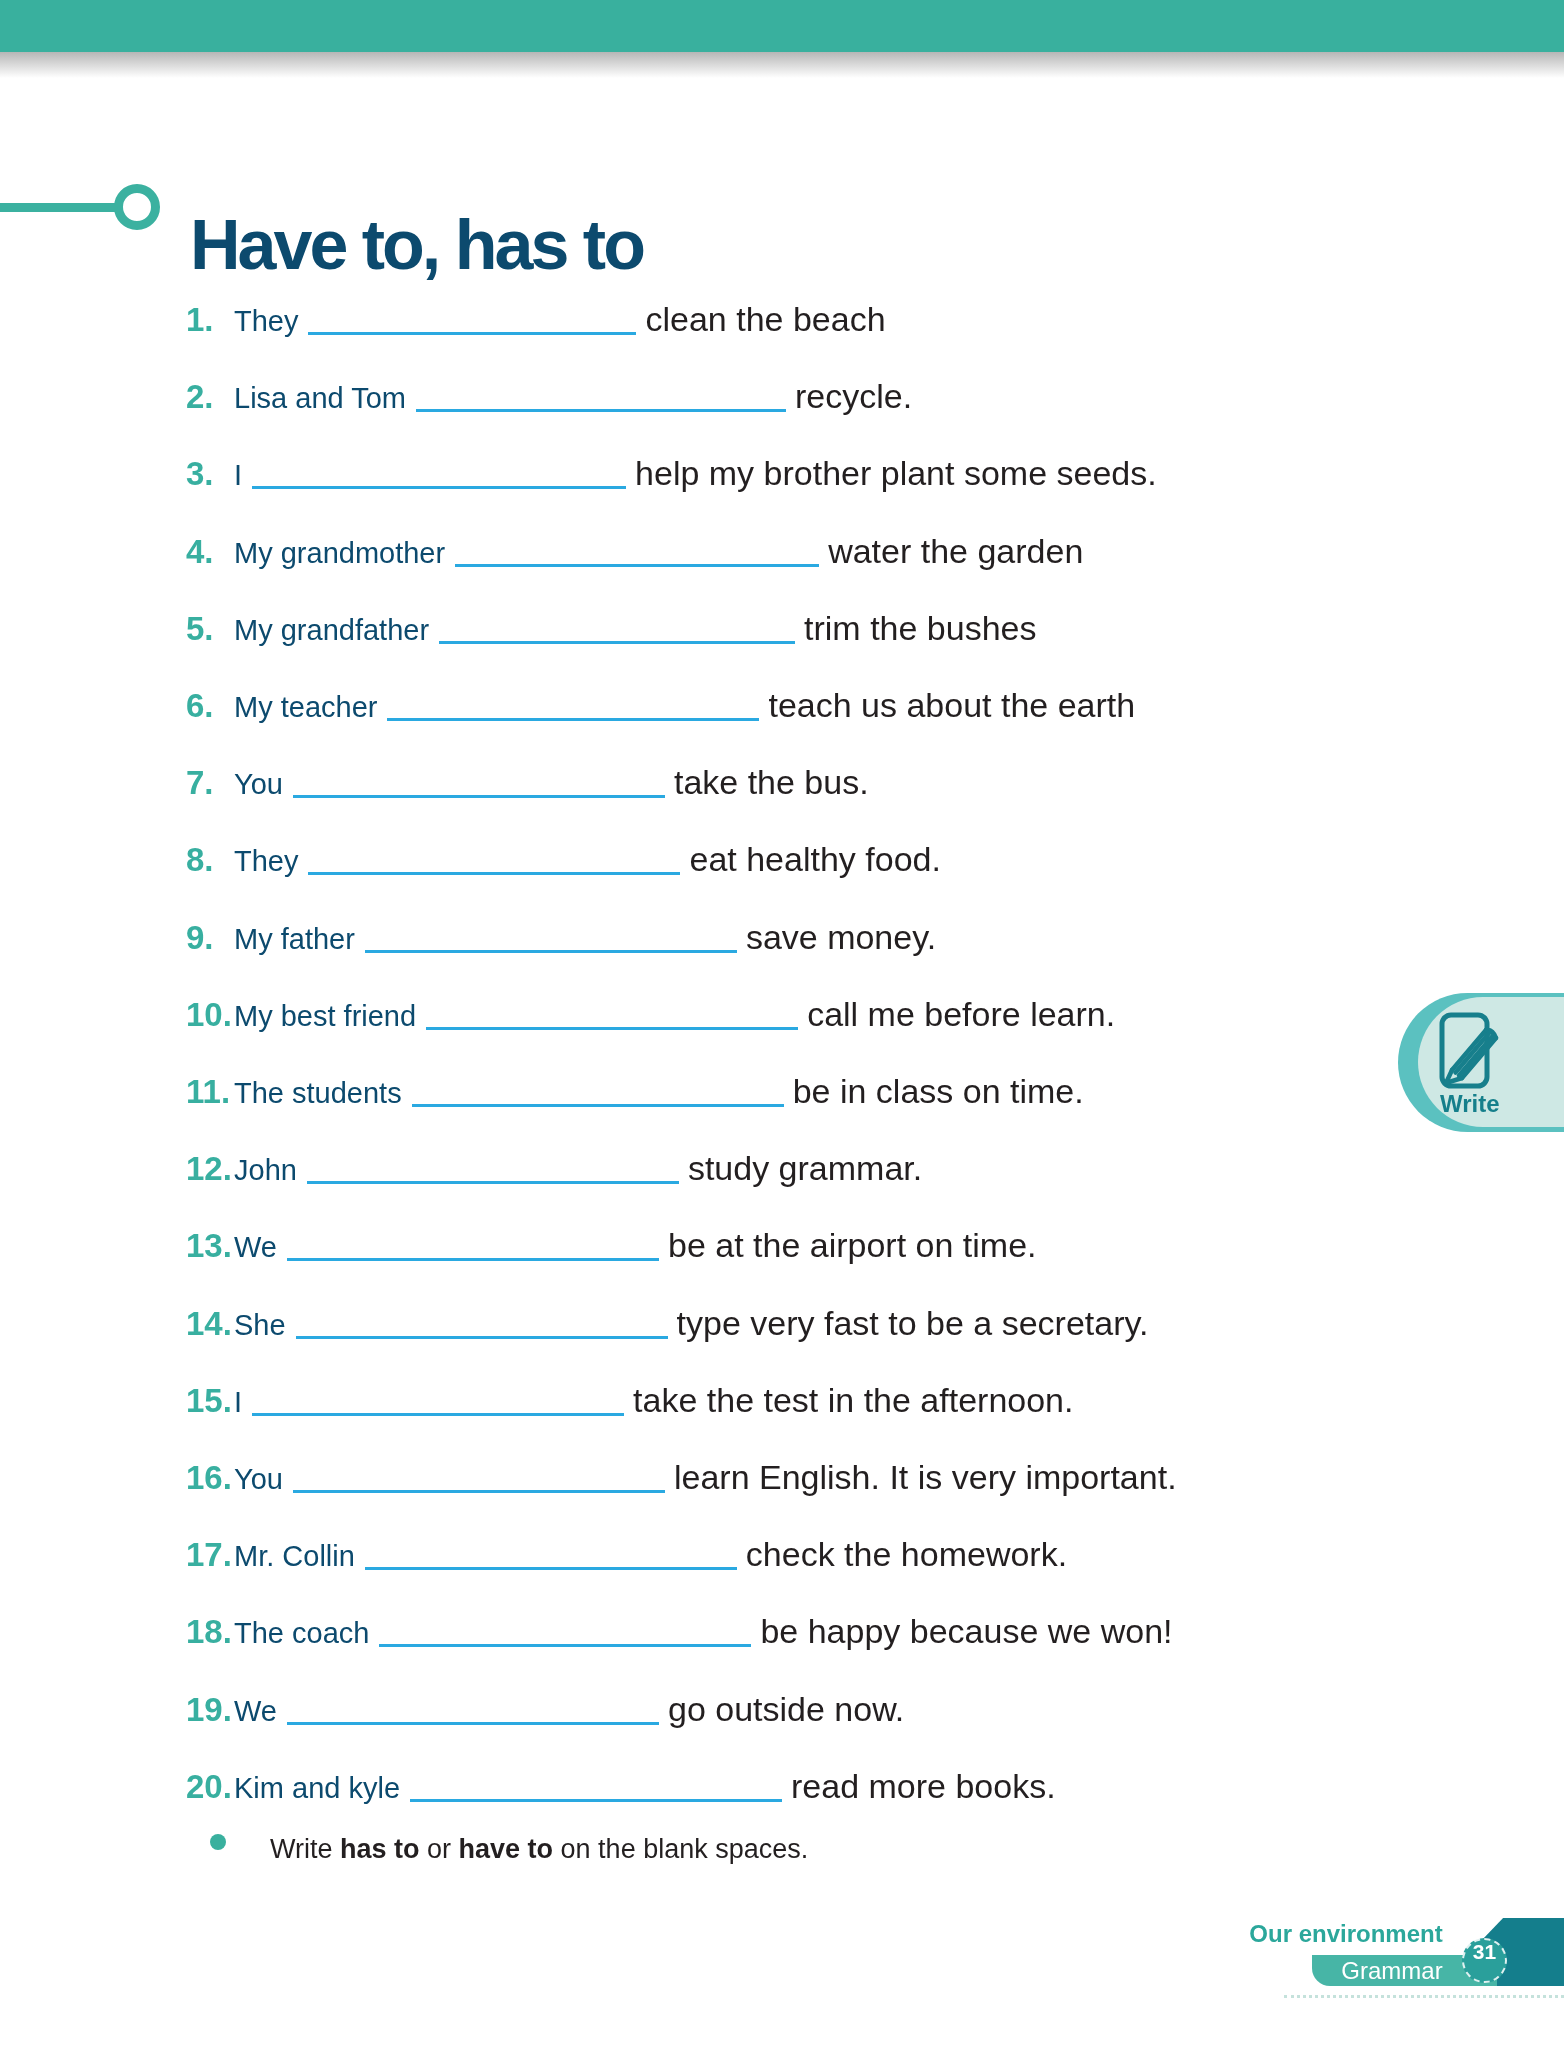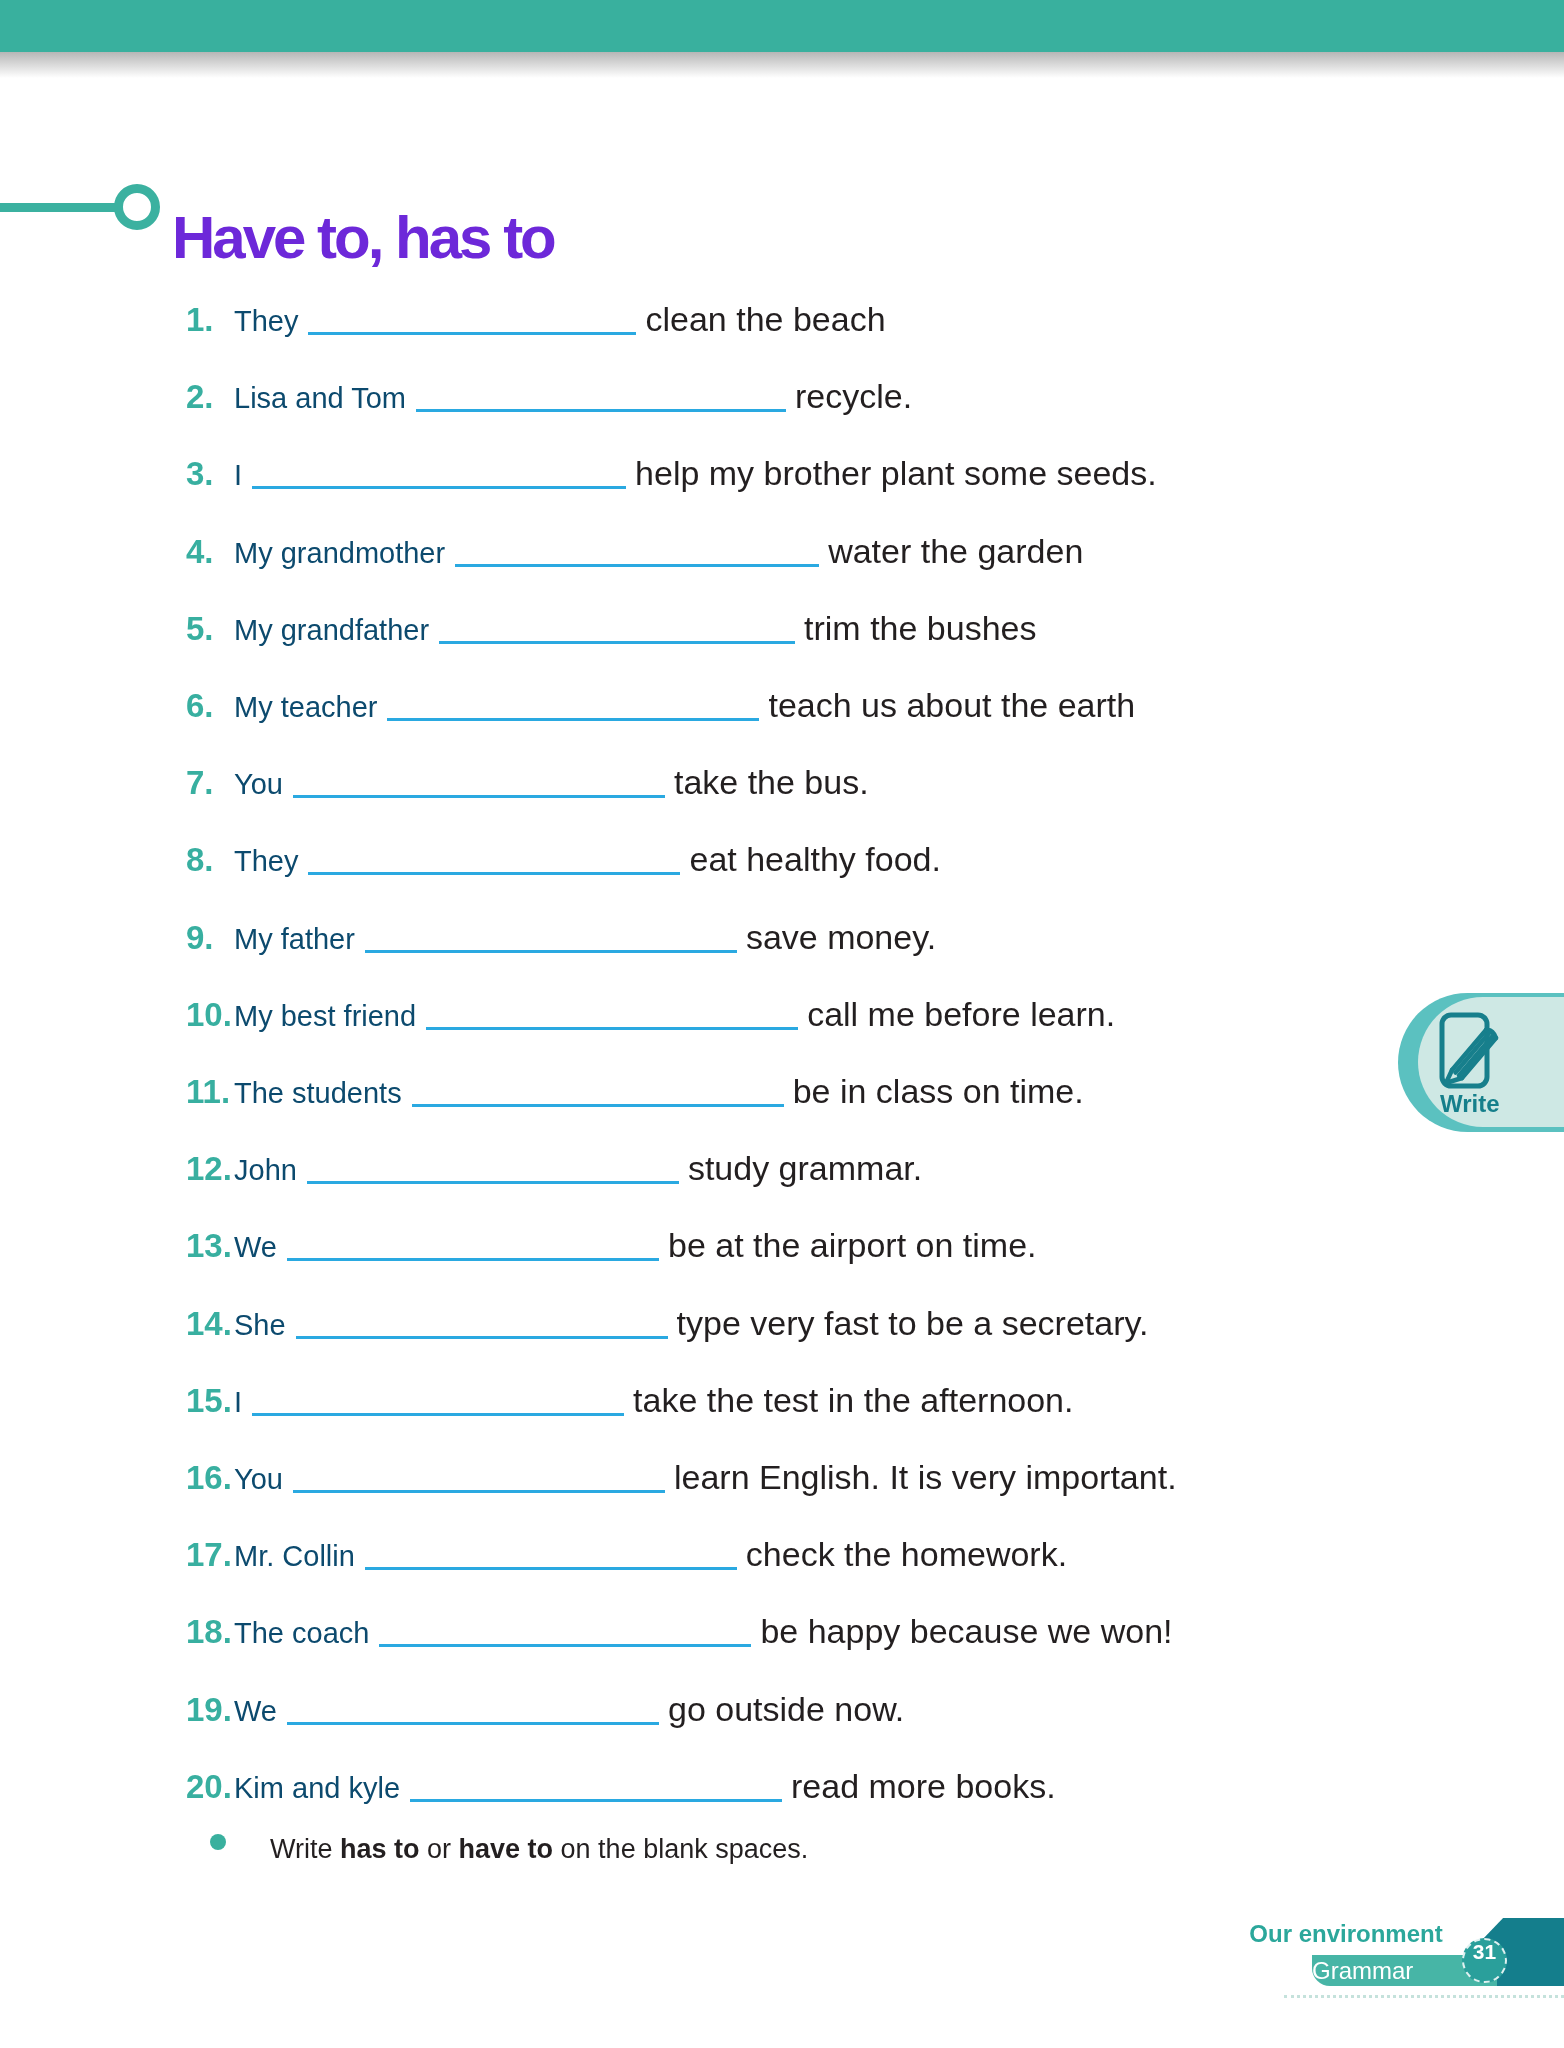--- a/index.html
+++ b/index.html
@@ -25,23 +25,23 @@
   .title-line{
     position:absolute;left:0;top:203px;width:116px;height:9px;
     background:#3bb1a0;
   }
   .title-ring{
     position:absolute;left:114px;top:184px;width:46px;height:46px;
     box-sizing:border-box;border:9px solid #3bb1a0;border-radius:50%;
     background:#ffffff;
   }
   .page-title{
-    position:absolute;left:172px;top:152px;
-    font-size:60px;line-height:92px;font-weight:bold;
-    letter-spacing:-3px;color:#6d28d9;white-space:nowrap;
+    position:absolute;left:190px;top:152px;
+    font-size:70px;line-height:92px;font-weight:bold;
+    letter-spacing:-3px;color:#0c4a6e;white-space:nowrap;
   }
   
   .items{position:absolute;left:0;top:282px;width:1564px;}
   .row{display:flex;align-items:baseline;padding-left:186px;}
   .row .num{
     flex:0 0 48px;font-size:33px;line-height:75.2px;font-weight:bold;
     color:#38afa0;white-space:nowrap;
   }
   .row .pre{
     font-size:29px;line-height:75.2px;color:#0c4a6e;white-space:nowrap;
@@ -102,21 +102,21 @@
     position:absolute;left:1240px;top:1920px;width:212px;
     text-align:center;font-size:24px;font-weight:bold;color:#2ba79b;
     white-space:nowrap;
   }
   .grammar-bar{
     position:absolute;left:1312px;top:1955px;width:185px;height:31px;
     background:#47b5a6;border-radius:0 0 0 18px;
   }
   .grammar-label{
     position:absolute;left:0;top:0;width:160px;height:31px;
-    text-align:left;font-size:24px;line-height:31px;color:#ffffff;
+    text-align:center;font-size:24px;line-height:31px;color:#ffffff;
   }
   .page-circle{
     position:absolute;left:1462px;top:1938px;width:45px;height:45px;
     box-sizing:border-box;border-radius:50%;
     background:#2a9f9b;border:2px dashed rgba(255,255,255,0.85);
     display:flex;justify-content:center;
   }
   .page-number{font-size:21px;font-weight:bold;color:#ffffff;}
   .footer-dotted{
     position:absolute;left:1284px;top:1995px;width:280px;height:0;

